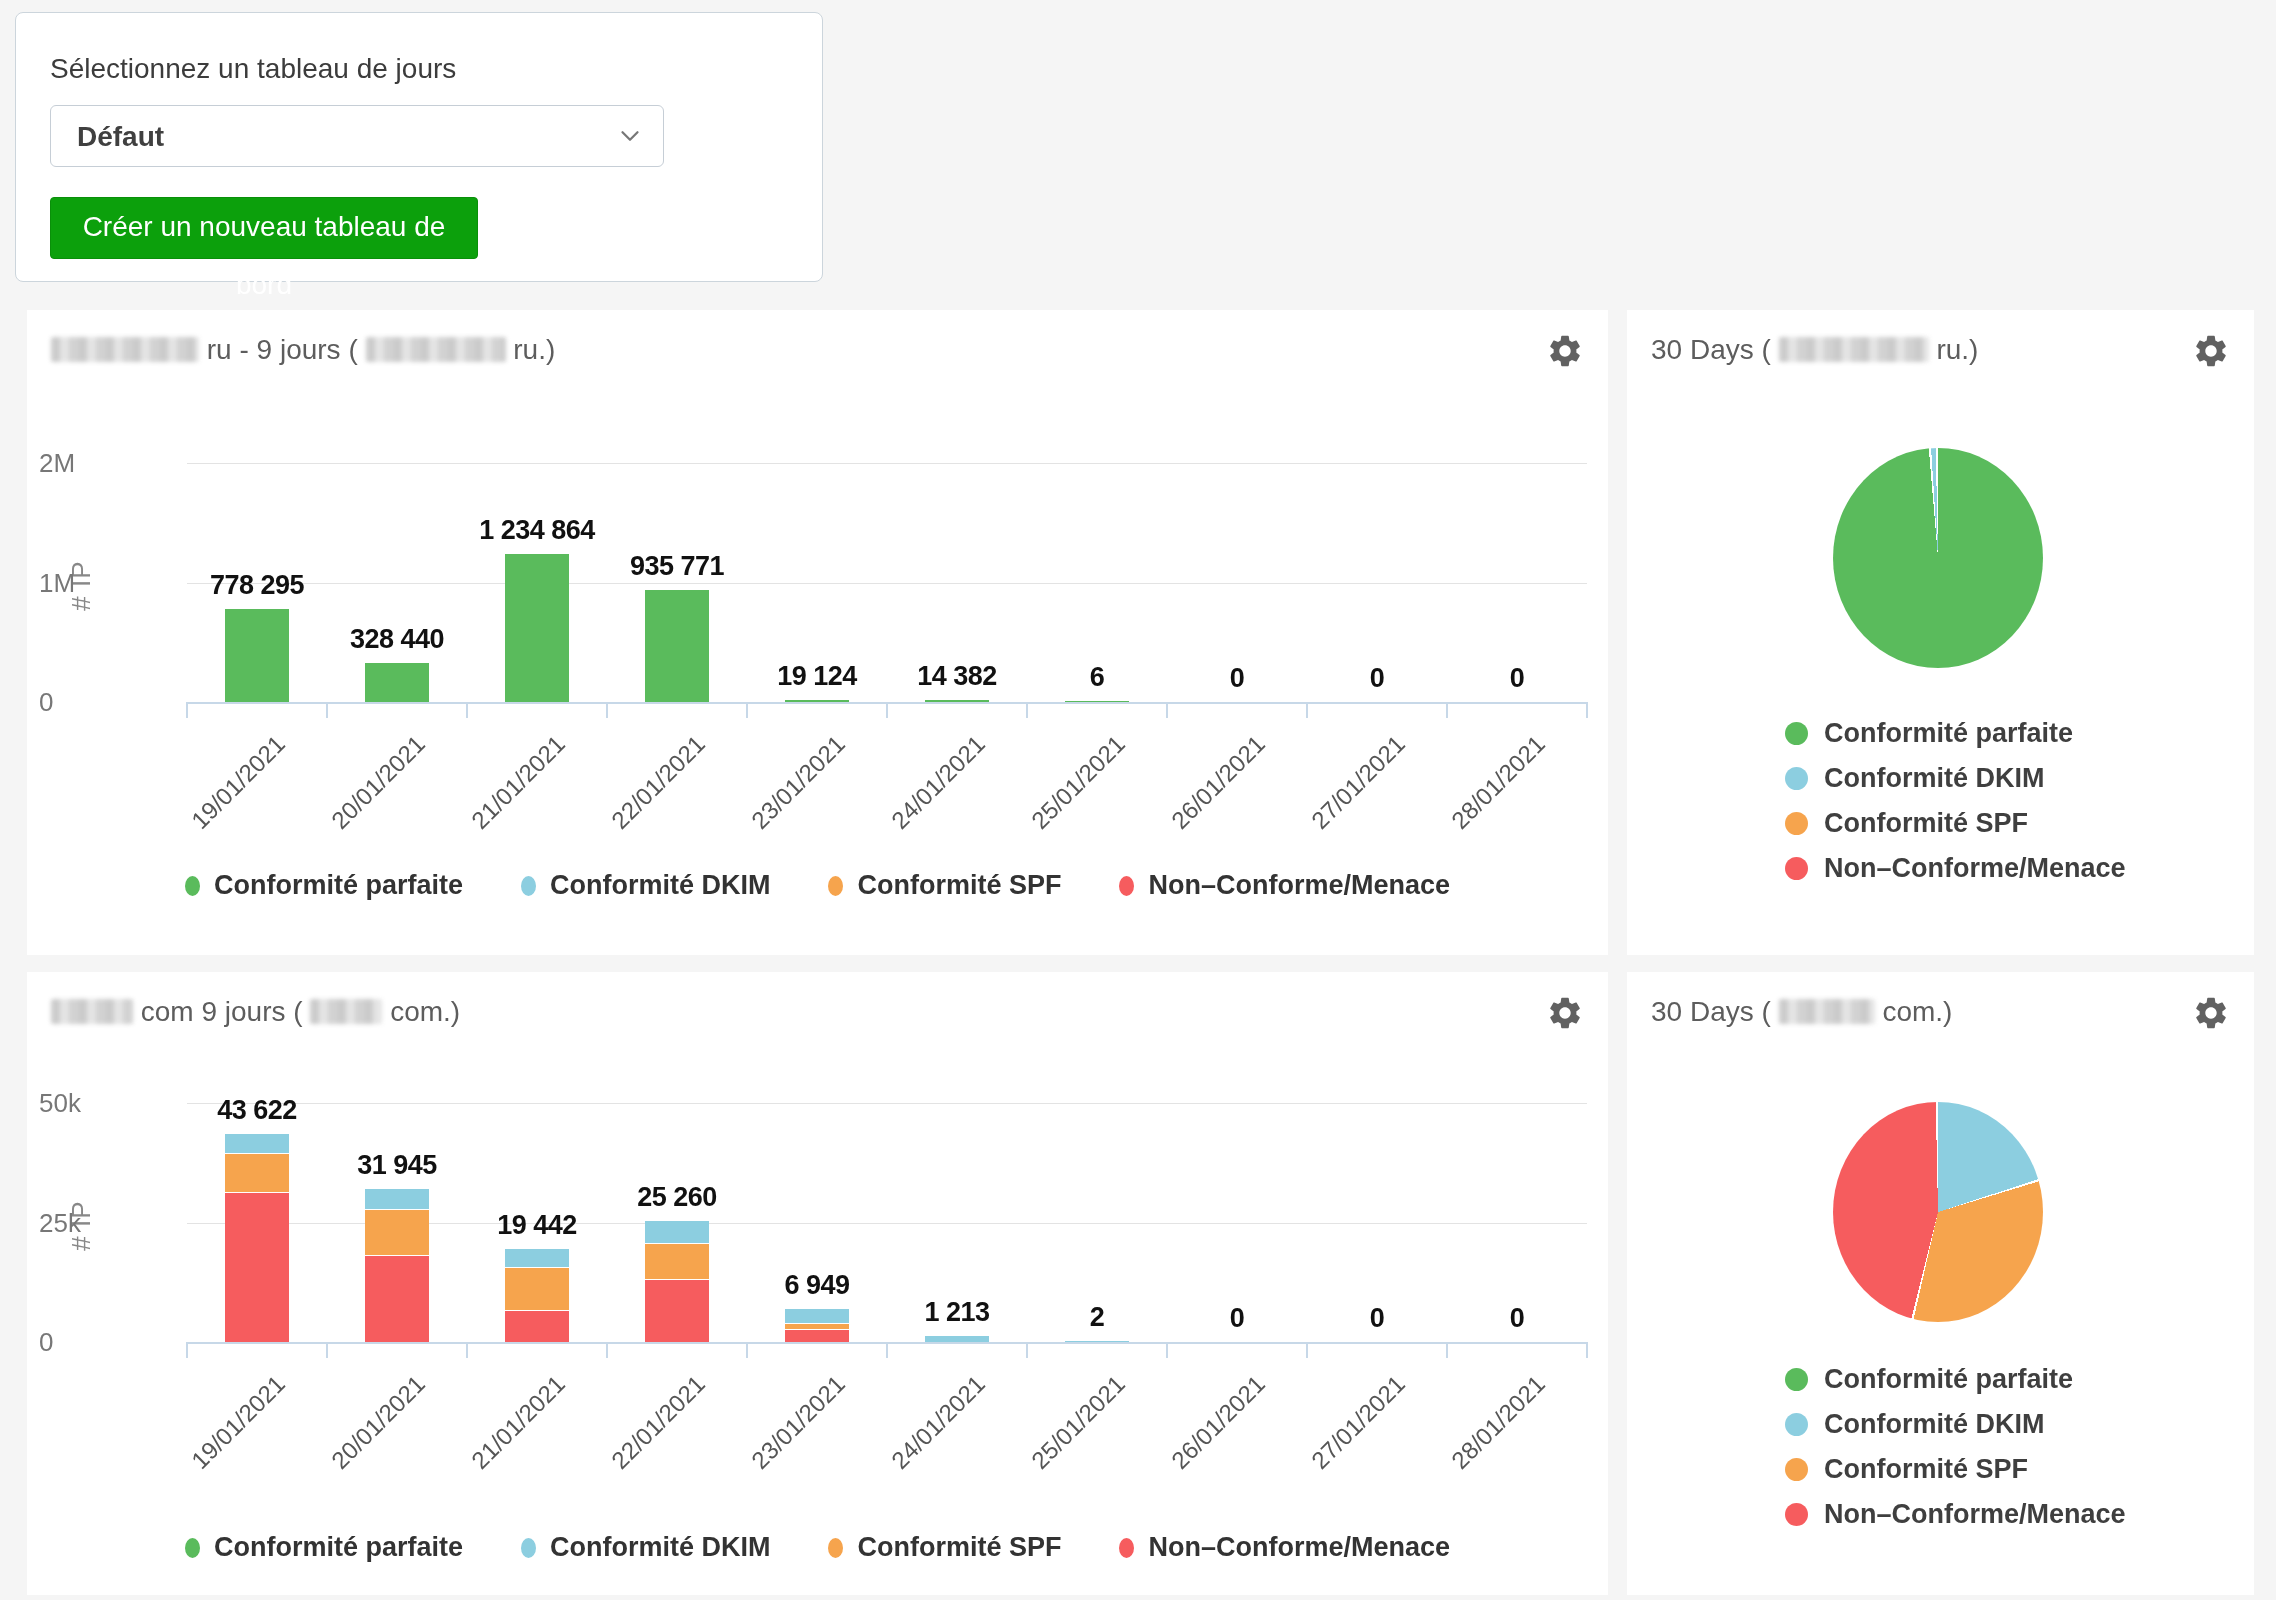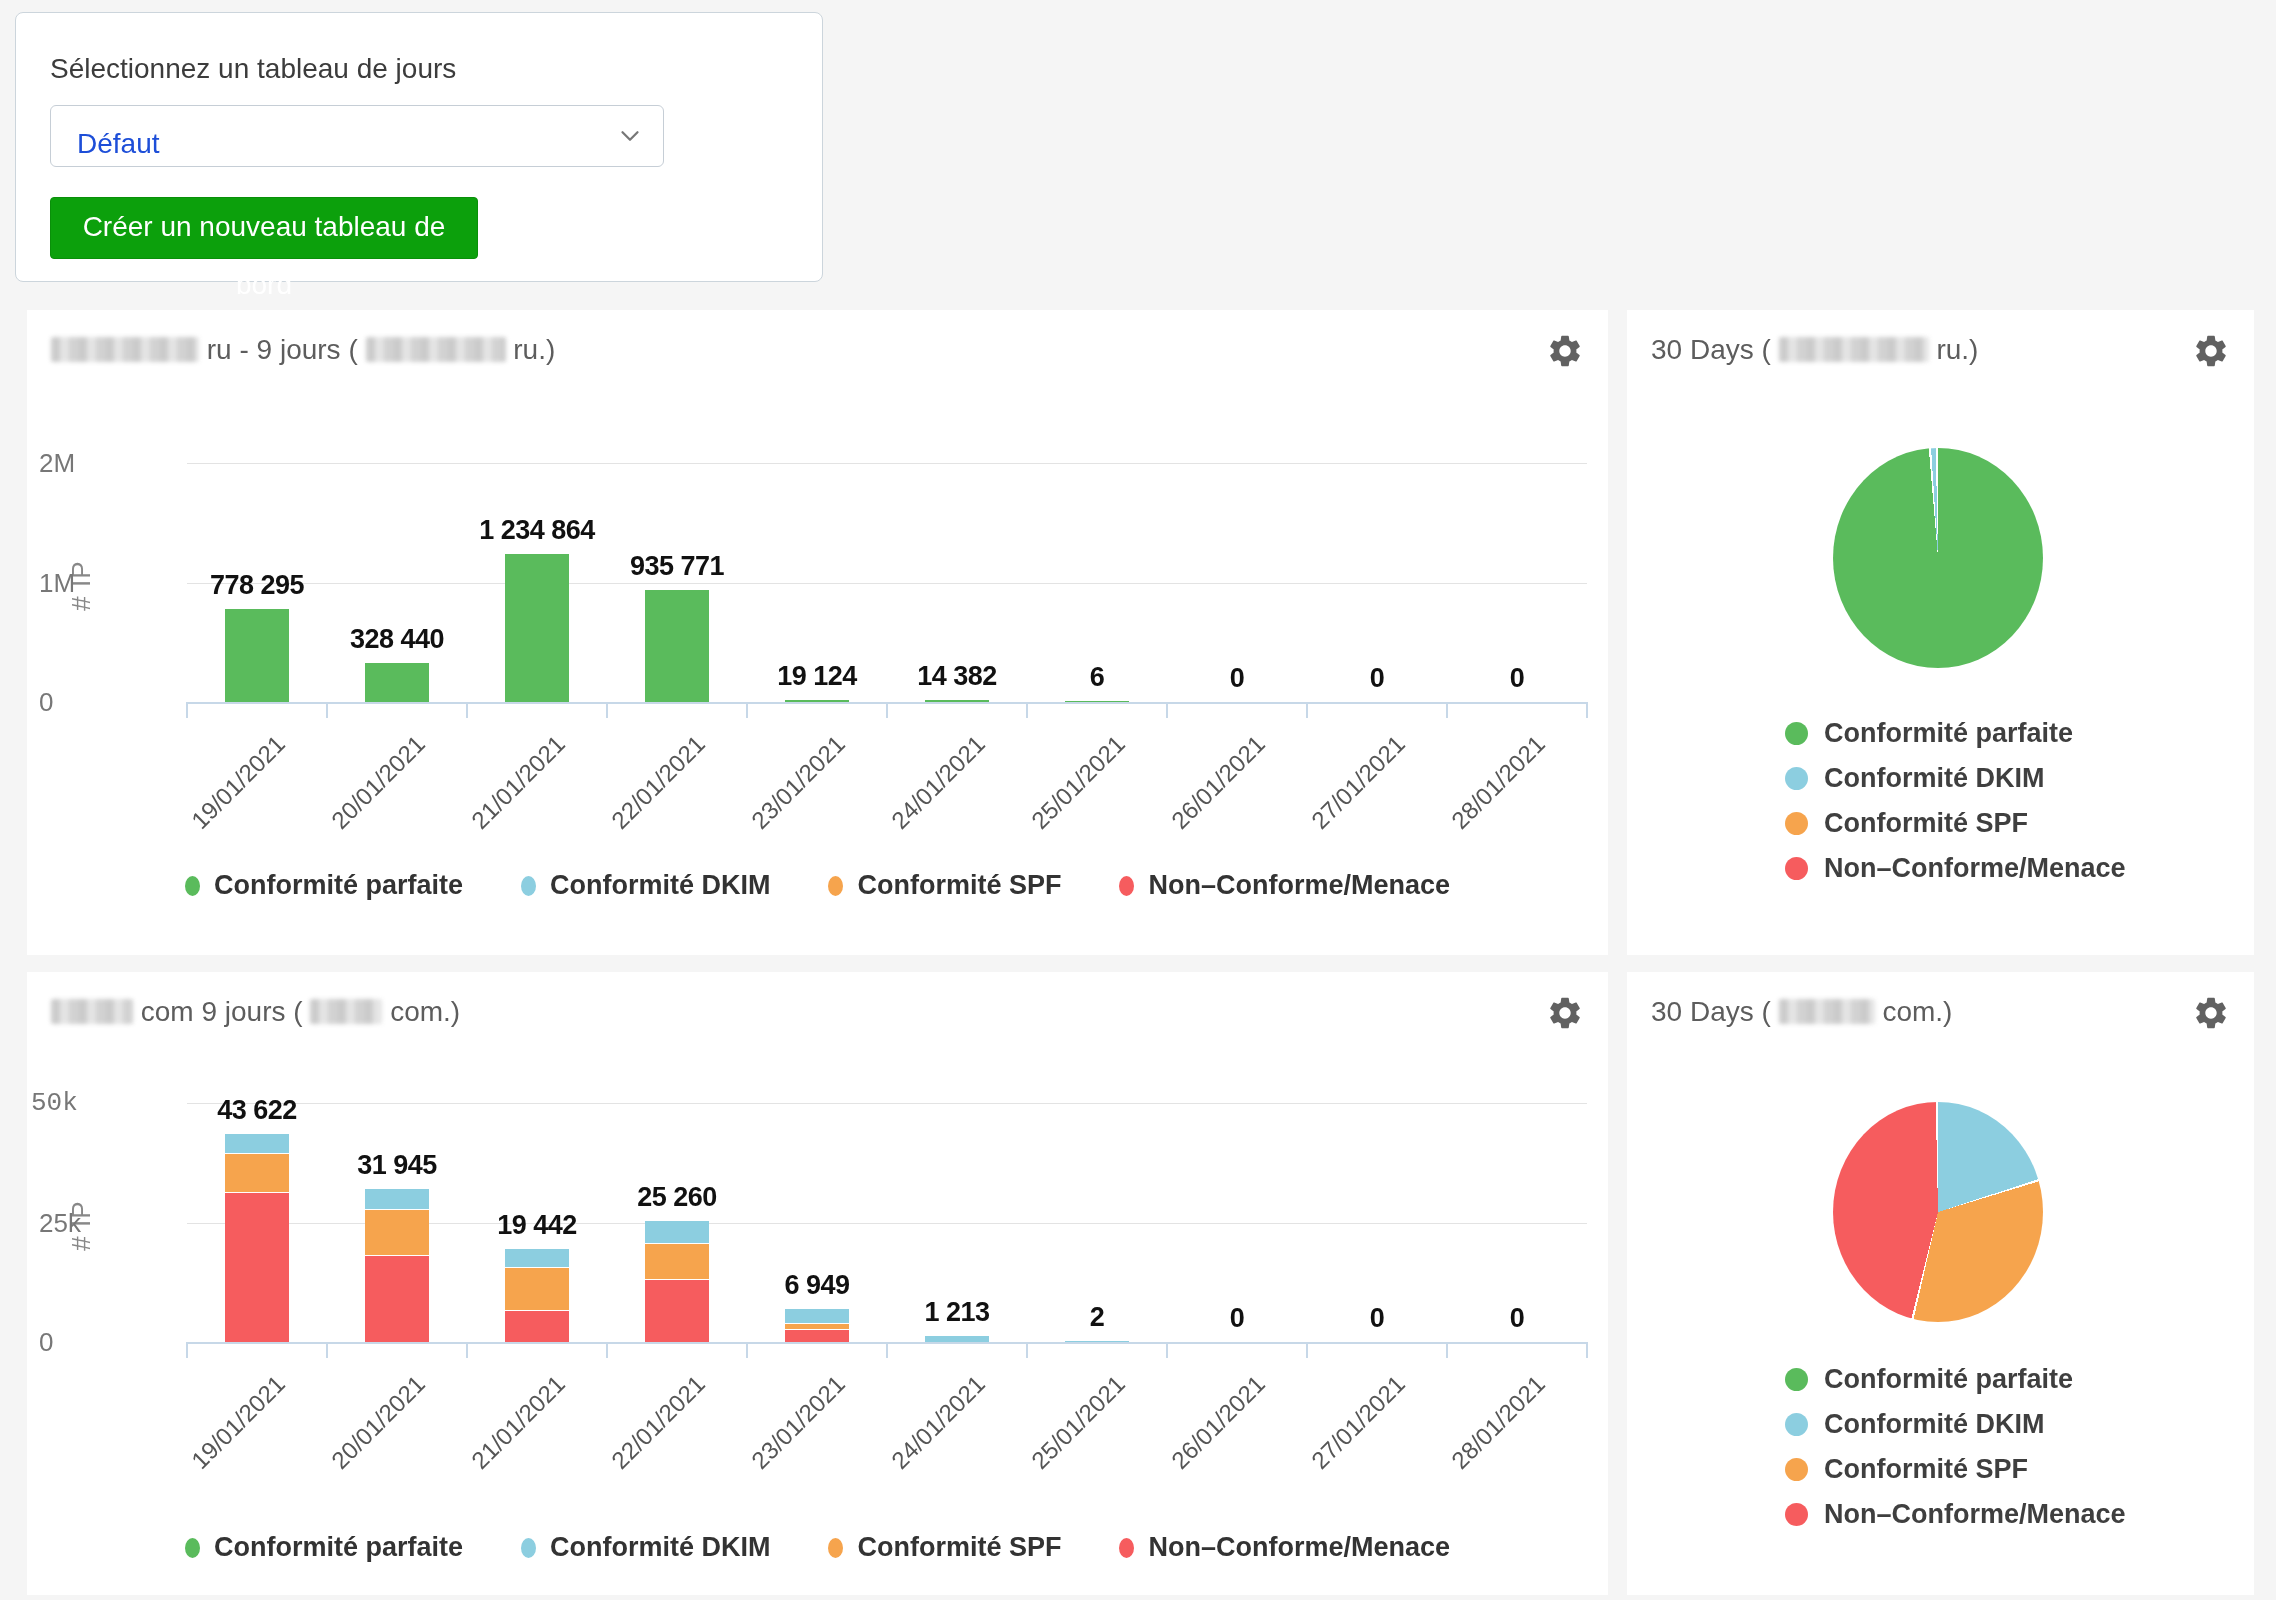--- a/index.html
+++ b/index.html
@@ -7,21 +7,21 @@
     width:2276px;height:1600px;position:relative;overflow:hidden;
     background:#f5f5f5;
     font-family:"Liberation Sans", sans-serif;
     -webkit-font-smoothing:antialiased;
   }
   .card{position:absolute;background:#fff;}
   
   .selector-card{left:15px;top:12px;width:806px;height:268px;border:1px solid #ccd5dc;border-radius:8px;}
   .selector-label{position:absolute;left:34px;top:40px;font-size:28px;color:#3c3c3c;}
   .dash-select{position:absolute;left:34px;top:92px;width:612px;height:60px;border:1px solid #c6ced6;border-radius:6px;background:#fff;cursor:pointer;}
-  .dash-select .sel-text{position:absolute;left:26px;top:22px;font-size:28px;color:#1d4ed8;}
+  .dash-select .sel-text{position:absolute;left:26px;top:15px;font-size:28px;color:#404040;font-weight:bold;}
   .dash-select .chev{position:absolute;right:18px;top:15px;width:30px;height:30px;color:#777;}
   .create-btn{position:absolute;left:34px;top:184px;width:426px;height:60px;background:#0CA00C;border:1px solid #0a8f0a;border-radius:4px;cursor:pointer;text-align:center;}
   .create-btn span{font-size:28px;color:#fff;font-weight:500;line-height:58px;}
   
   .panel-bar-ru{left:27px;top:310px;width:1581px;height:645px;}
   .panel-pie-ru{left:1627px;top:310px;width:627px;height:645px;}
   .panel-bar-com{left:27px;top:972px;width:1581px;height:623px;}
   .panel-pie-com{left:1627px;top:972px;width:627px;height:623px;}
   .panel-title{position:absolute;left:24px;top:24px;font-size:28px;color:#5d5d5d;white-space:nowrap;}
   .gear{position:absolute;right:24px;top:22px;width:38px;height:38px;color:#616161;cursor:pointer;}
@@ -295,21 +295,21 @@
         <div class="leg-dot" style="background: rgb(246, 164, 77);"></div>
         <div class="leg-text">Conformité SPF</div>
       </div>
       <div class="leg-item">
         <div class="leg-dot" style="background: rgb(246, 92, 94);"></div>
         <div class="leg-text">Non–Conforme/Menace</div>
       </div>
     </div>
 <div class="ytick-label" style="left: 12px; top: 354px;">0</div>
     <div class="ytick-label" style="left: 12px; top: 234.5px;">25k</div>
-    <div class="ytick-label" style="left: 4px; top: 115px; font-family: Liberation Mono, monospace;">50k</div>
+    <div class="ytick-label" style="left: 12px; top: 115px;">50k</div>
   </div>
 
 <div class="card panel-pie-com">
   <div class="panel-title">
     <span>30 Days (</span>
     <span class="redact" style="width:96px"></span>
     <span>com.)</span>
   </div>
   <span class="gear">
     <svg width="38" height="38" viewBox="0 0 24 24" fill="currentColor">

